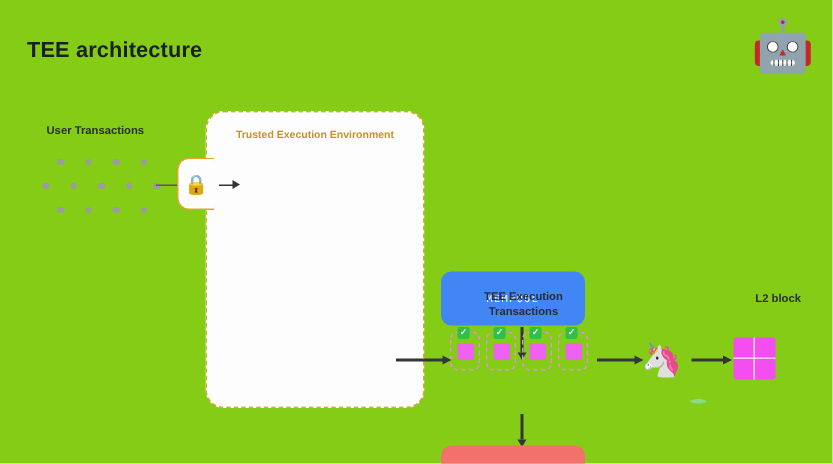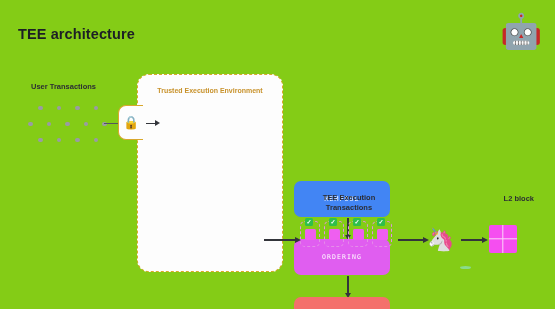--- a/index.html
+++ b/index.html
@@ -439,21 +439,20 @@
     </div>
   </div>
 
   <div id="tx-line"></div>
 
   <div id="tee-box">
     <div id="tee-title">Trusted Execution Environment</div>
 
     <div class="stage" id="stage-mempool">MEMPOOL</div>
     <div class="v-arrow" id="v-arrow-1"></div>
-    <div class="stage" id="stage-ordering">ORDERING</div>
     <div class="v-arrow" id="v-arrow-2"></div>
     <div class="stage" id="stage-exec">EXECUTION ENGINE</div>
   </div>
 
   <div id="lock-notch">
     <span class="glyph">🔒</span>
   </div>
   <div id="lock-arrow"></div>
 
   <div id="exec-arrow"></div>

